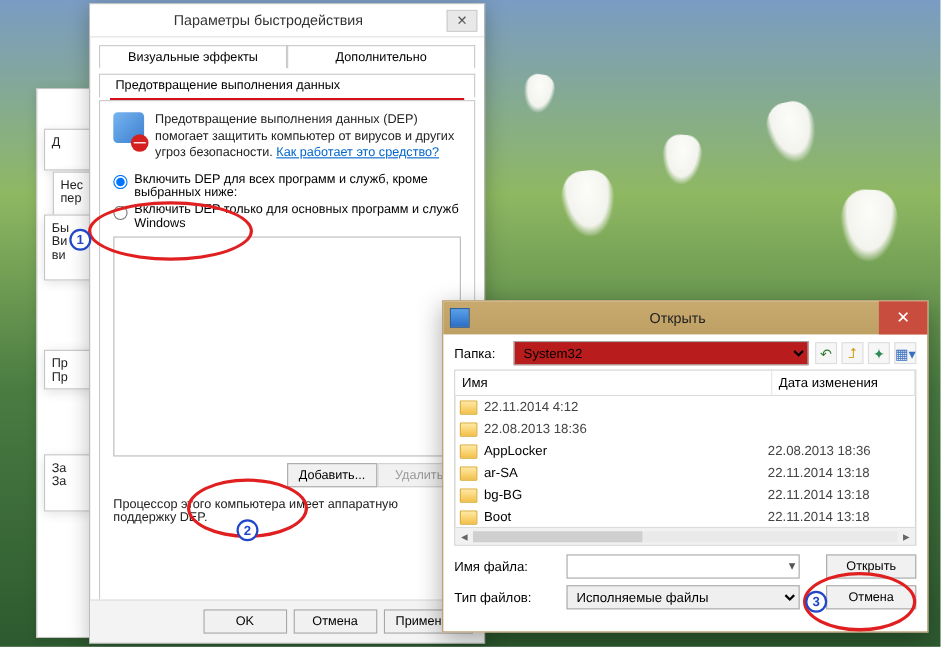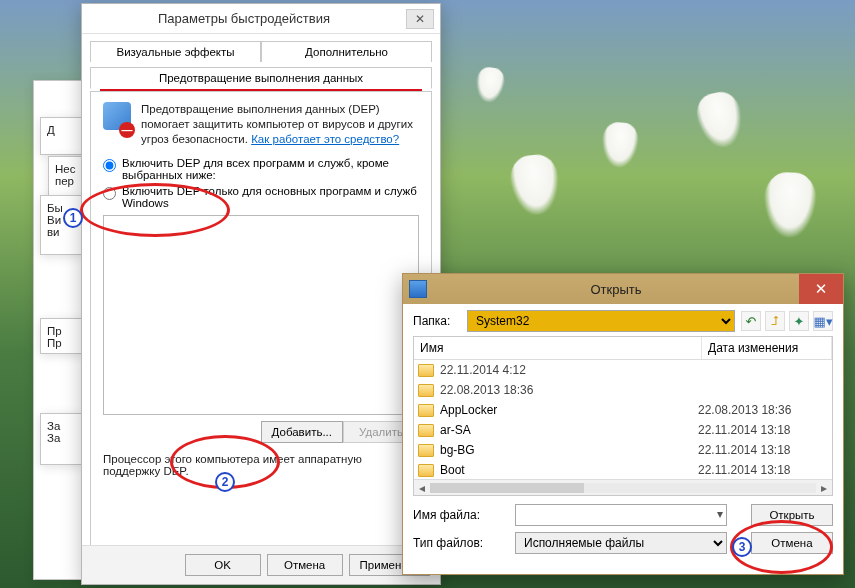--- a/index.html
+++ b/index.html
@@ -51,21 +51,21 @@
     border: 1px solid #c9c9c9;
     border-bottom: none;
     background: #fff;
     font-size: 11.5px;
     cursor: pointer;
     position: relative;
     top: 1px;
   }
   .tab-row-top .tab { flex: 1; text-align: center; }
   .tab-row-bot { margin-top: -1px; }
-  .tab-row-bot .tab { flex: 1; text-align: center; }
+  .tab-row-bot .tab { flex: 1; text-align: left; }
   .tab.active { border-bottom: 1px solid #fff; z-index: 2; }
   .tab-underline {
     height: 2px; background: #d60e1b;
     margin: 1px 18px 0 18px;
   }
   .tab-panel {
     border: 1px solid #c9c9c9;
     margin: 0 8px 8px 8px;
     padding: 10px 12px 10px 12px;
     height: 470px;
@@ -148,21 +148,21 @@
     width: 44px; height: 100%;
     background: #c94d3e;
     color: #fff; display: flex; align-items: center; justify-content: center;
     font-size: 15px;
   }
   .open-body { padding: 6px 10px 10px 10px; }
   .folder-row { display: flex; gap: 6px; align-items: center; margin-bottom: 4px;}
   .folder-row .lbl { width: 48px; }
   .folder-row select {
     flex: 1; height: 22px; border: 1px solid #a7a7a7; font-size: 12px;
-    padding: 0 4px; background: #eab308;
+    padding: 0 4px; background: #b91c1c;
   }
   .nav-icons { display: flex; gap: 4px; }
   .nav-icons .nic {
     width: 20px; height: 20px;
     display: flex; align-items: center; justify-content: center;
     font-size: 13px;
     background: #f6f6f6;
     border: 1px solid #ddd;
   }
   .file-grid {

